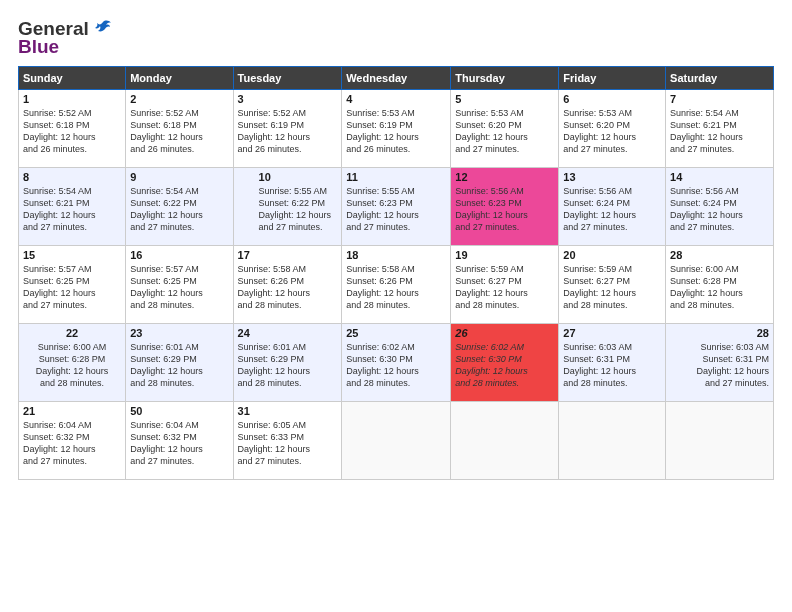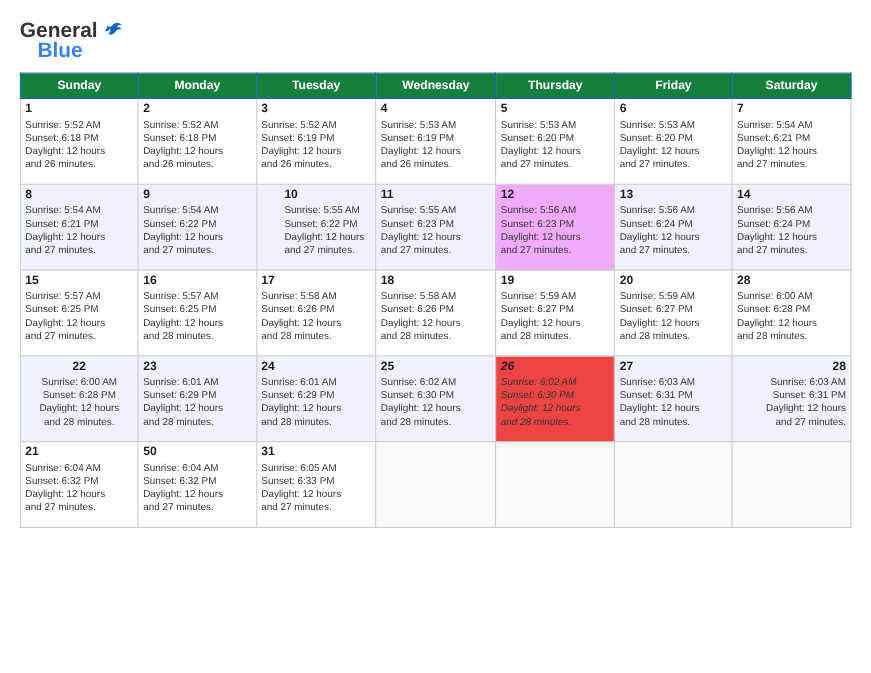--- a/index.html
+++ b/index.html
@@ -37,24 +37,24 @@
     .location {
       font-size: 13px;
       color: #555;
     }
     .calendar-table {
       width: 100%;
       border-collapse: collapse;
       font-size: 9.5px;
     }
     .calendar-table th {
-      background: #15803d;
+      background: #404040;
       color: #fff;
       padding: 5px 4px;
-      text-align: center;
+      text-align: left;
       font-size: 11px;
       font-weight: bold;
       border: 1px solid #1565C0;
     }
     .calendar-table td {
       border: 1px solid #ccc;
       vertical-align: top;
       padding: 3px 4px;
       width: 113px;
       height: 78px;
@@ -84,21 +84,21 @@
 
 <div class="page">
   <div class="header">
     <div class="logo">
       <div style="display:flex;align-items:center;gap:2px;">
         <span style="font-size:19px;font-weight:bold;color:#333;font-family:Arial;">General</span>
         <svg width="22" height="22" viewBox="0 0 22 22">
           <path d="M12,4 C14,2 18,2 20,5 C18,4 16,5 15,7 C17,6 19,7 19,9 C17,8 15,9 14,11 C12,13 10,14 7,13 C9,12 10,10 9,8 C8,10 6,11 4,10 C6,9 7,7 6,5 C8,7 10,7 12,4 Z" fill="#1565C0"></path>
         </svg>
       </div>
-      <span style="font-size:19px;font-weight:bold;color:#3b82f6;font-family:Arial;margin-top:-4px;margin-left:16px;">Blue</span>
+      <span style="font-size:19px;font-weight:bold;color:#701a75;font-family:Arial;margin-top:-4px;">Blue</span>
     </div>
     <div class="title-section">
       <div class="month-title"></div>
       <div class="location"></div>
     </div>
   </div>
 
   <table class="calendar-table">
     <thead>
       <tr>
@@ -185,21 +185,21 @@
 Daylight: 12 hours
 and 27 minutes.</div>
           </td>
           <td style="background: rgb(238, 242, 255);">
             <span class="day-num">11</span>
             <div class="day-info" style="white-space: pre-line;">Sunrise: 5:55 AM
 Sunset: 6:23 PM
 Daylight: 12 hours
 and 27 minutes.</div>
           </td>
-          <td style="background: #f0abfc;">
+          <td style="background: #ec4899;">
             <span class="day-num">12</span>
             <div class="day-info" style="white-space: pre-line;">Sunrise: 5:56 AM
 Sunset: 6:23 PM
 Daylight: 12 hours
 and 27 minutes.</div>
           </td>
           <td style="background: rgb(238, 242, 255);">
             <span class="day-num">13</span>
             <div class="day-info" style="white-space: pre-line;">Sunrise: 5:56 AM
 Sunset: 6:24 PM

